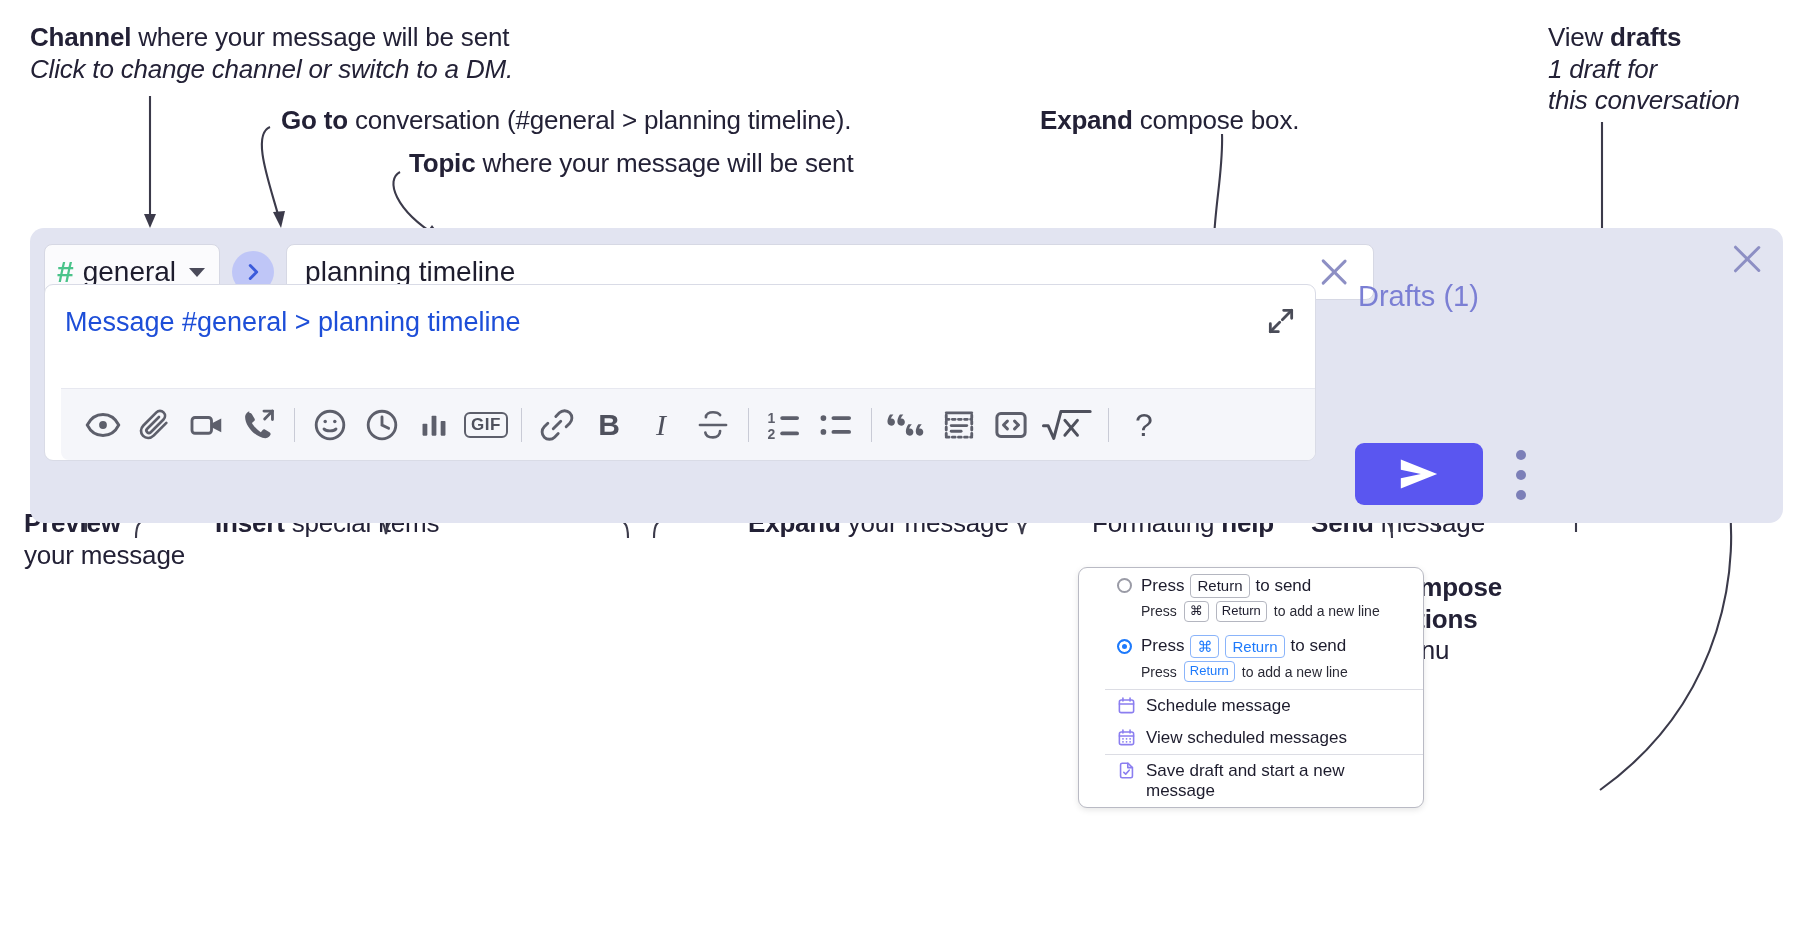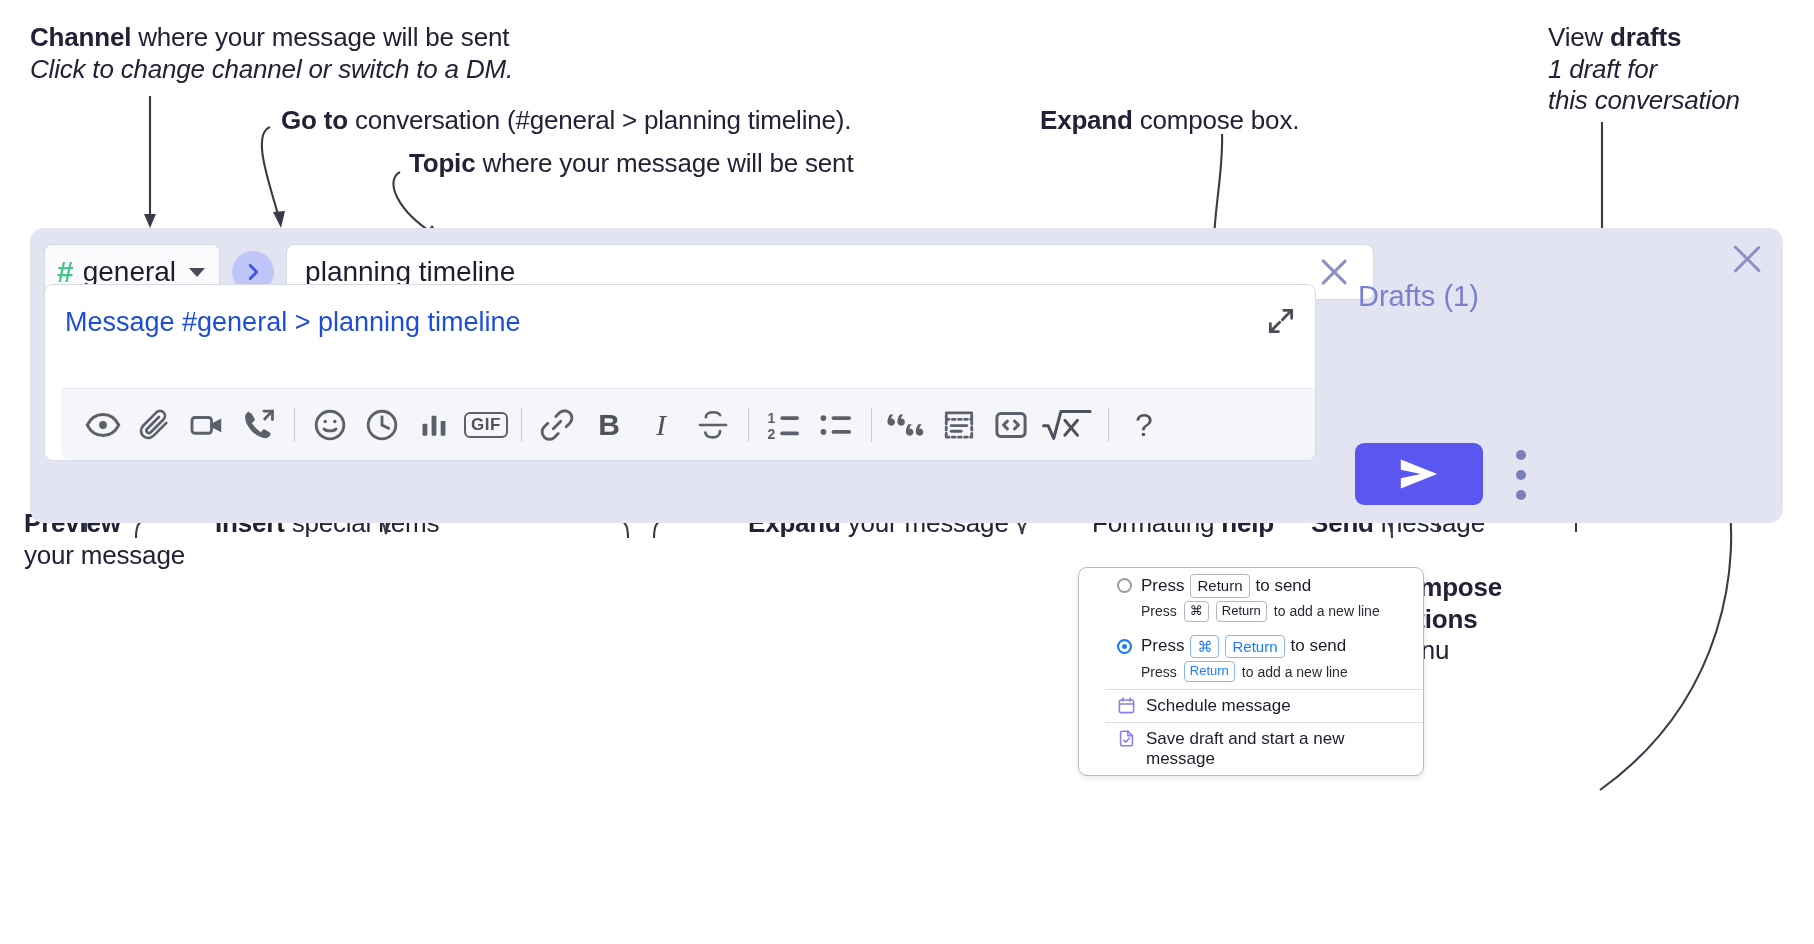--- a/index.html
+++ b/index.html
@@ -451,20 +451,37 @@
   <div class="mi">
     <svg width="19" height="19" viewBox="0 0 24 24" fill="none" stroke="#8b7ef0" stroke-width="2" stroke-linecap="round">
       <rect x="3" y="5" width="18" height="16" rx="2.5"></rect>
       <line x1="3" y1="10" x2="21" y2="10"></line>
       <line x1="7.5" y1="2.6" x2="7.5" y2="6.4"></line>
       <line x1="16.5" y1="2.6" x2="16.5" y2="6.4"></line>
     </svg>
     <span>Schedule message</span>
   </div>
 
+  <div class="mi">
+    <svg width="19" height="19" viewBox="0 0 24 24" fill="none" stroke="#8b7ef0" stroke-width="2" stroke-linecap="round">
+      <rect x="3" y="5" width="18" height="16" rx="2.5"></rect>
+      <line x1="3" y1="10" x2="21" y2="10"></line>
+      <line x1="7.5" y1="2.6" x2="7.5" y2="6.4"></line>
+      <line x1="16.5" y1="2.6" x2="16.5" y2="6.4"></line>
+      <g stroke-width="2.2" stroke-linecap="round">
+        <line x1="7.5" y1="13.6" x2="7.6" y2="13.6"></line>
+          <line x1="12" y1="13.6" x2="12.1" y2="13.6"></line>
+          <line x1="16.5" y1="13.6" x2="16.6" y2="13.6"></line>
+        <line x1="7.5" y1="17.4" x2="7.6" y2="17.4"></line>
+          <line x1="12" y1="17.4" x2="12.1" y2="17.4"></line>
+          <line x1="16.5" y1="17.4" x2="16.6" y2="17.4"></line>
+      </g>
+    </svg>
+    <span>View scheduled messages</span>
+  </div>
 
   <div class="menu-div"></div>
 
   <div class="mi">
     <svg width="19" height="19" viewBox="0 0 24 24" fill="none" stroke="#8b7ef0" stroke-width="2" stroke-linecap="round" stroke-linejoin="round">
       <path d="M14 2.8 H6.5 A2 2 0 0 0 4.5 4.8 V19.2 A2 2 0 0 0 6.5 21.2 H17.5 A2 2 0 0 0 19.5 19.2 V8.3 Z"></path>
       <polyline points="13.6,3 13.6,8.4 19.4,8.4"></polyline>
       <polyline points="8.6,14.4 11,16.6 15.4,11.6"></polyline>
     </svg>
     <span>Save draft and start a new message</span>

